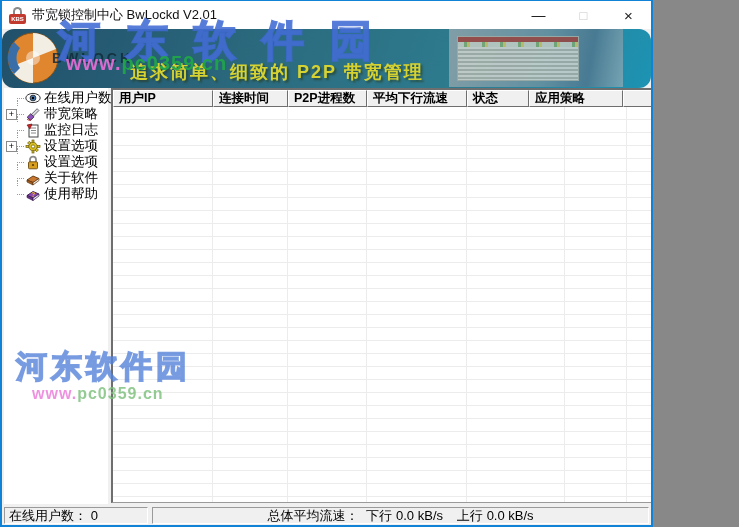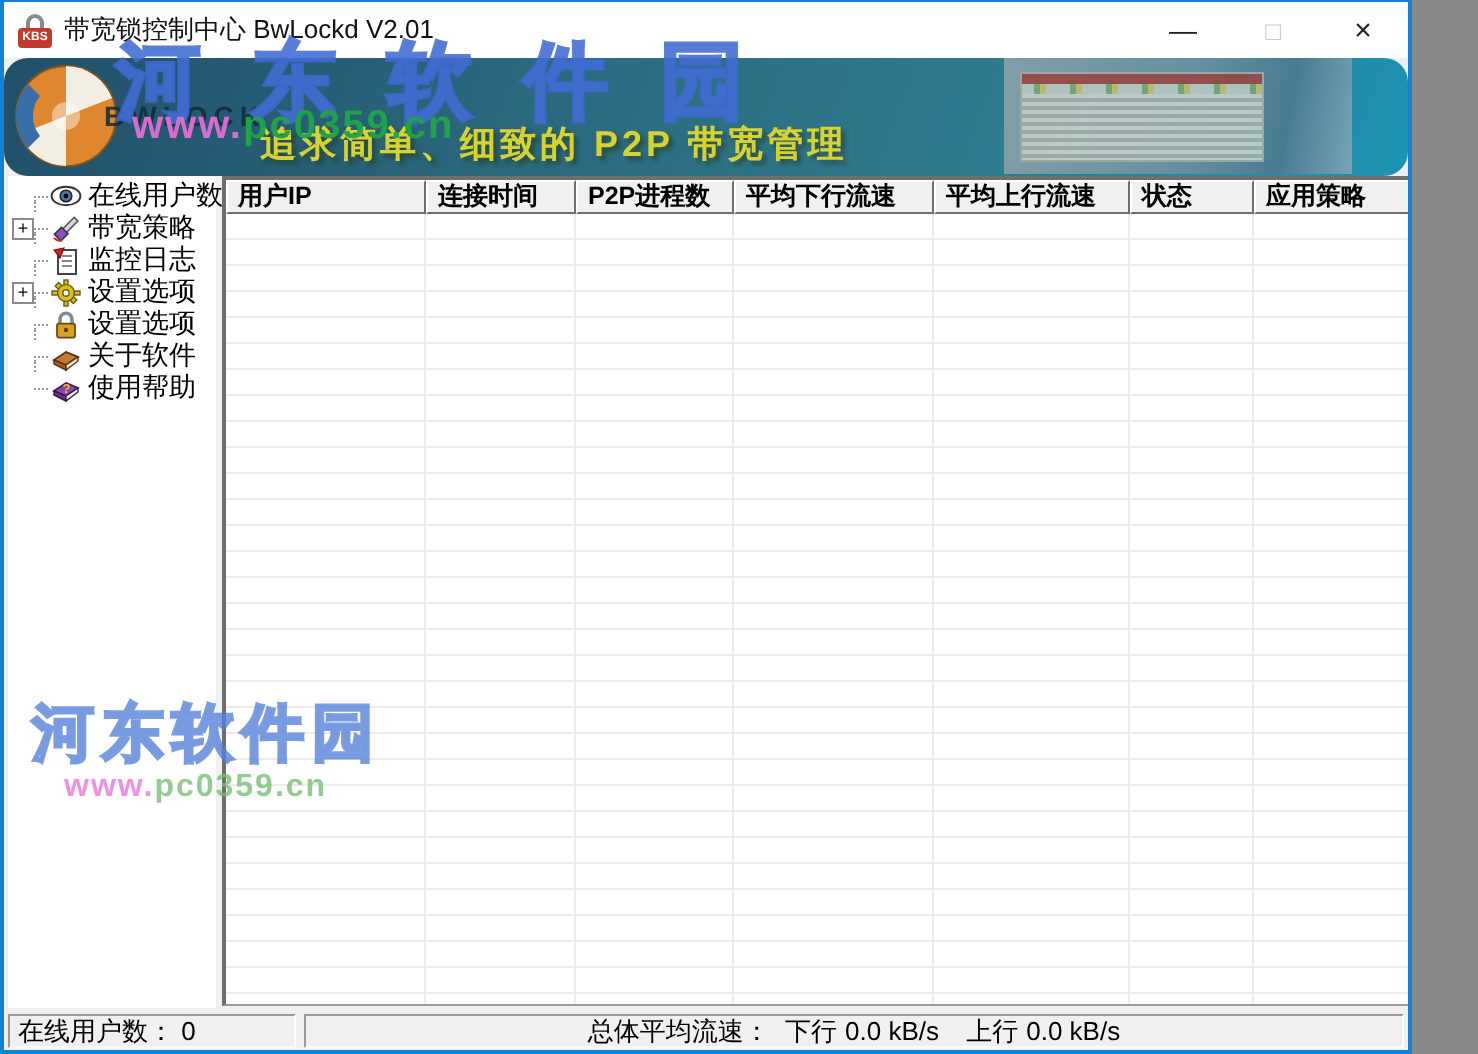--- a/index.html
+++ b/index.html
@@ -1,19 +1,19 @@
 <!DOCTYPE html>
 <html><head>
 <meta charset="utf-8">
 <style>
   * { box-sizing: border-box; margin: 0; padding: 0; }
   html,body { background:#888; }
   body { font-family:"Liberation Sans", sans-serif; }
   #window {
-    position:relative; width:706px; height:527px; overflow:hidden;
+    position:relative; width:653px; height:527px; overflow:hidden;
     border:2px solid #1183d6; border-top-width:1px;
     background:#f0f0f0;
   }
   
   .titlebar { position:relative; height:28px; background:#ffffff; display:flex; align-items:center; }
   .app-icon { position:relative; width:17px; height:17px; margin-left:7px; }
   .app-icon .shackle { position:absolute; left:4px; top:0; width:9px; height:8px; border:2px solid #8a8a8a; border-bottom:none; border-radius:5px 5px 0 0; }
   .app-icon .kbs { position:absolute; left:0; bottom:0; width:17px; height:10px; background:#c23a2e; border-radius:2px;
     color:#fff; font-size:6px; font-weight:bold; line-height:10px; text-align:center; letter-spacing:0; }
   .title-text { margin-left:6px; font-size:13px; color:#111; }
@@ -238,21 +238,20 @@
         <span class="tree-label">使用帮助</span>
       </div>
     </div>
 
     <div class="grid">
       <div class="grid-header">
         <div class="hcell c1">用户IP</div>
         <div class="hcell c2">连接时间</div>
         <div class="hcell c3">P2P进程数</div>
         <div class="hcell c4">平均下行流速</div>
-        <div class="hcell c5">平均上行流速</div>
         <div class="hcell c6">状态</div>
         <div class="hcell c7">应用策略</div>
         <div class="hcell cf"></div>
       </div>
       <div class="grid-body">
         <div class="bcol c1"></div>
           <div class="bcol c2"></div>
           <div class="bcol c3"></div>
         <div class="bcol c4"></div>
           <div class="bcol c5"></div>

